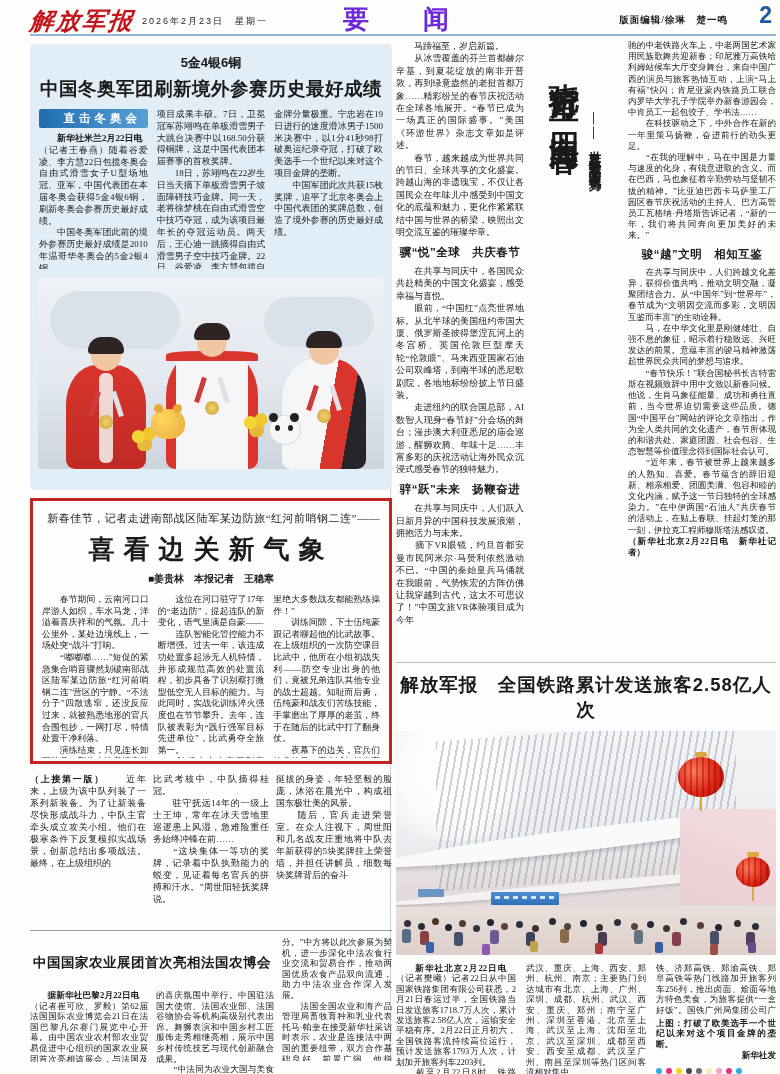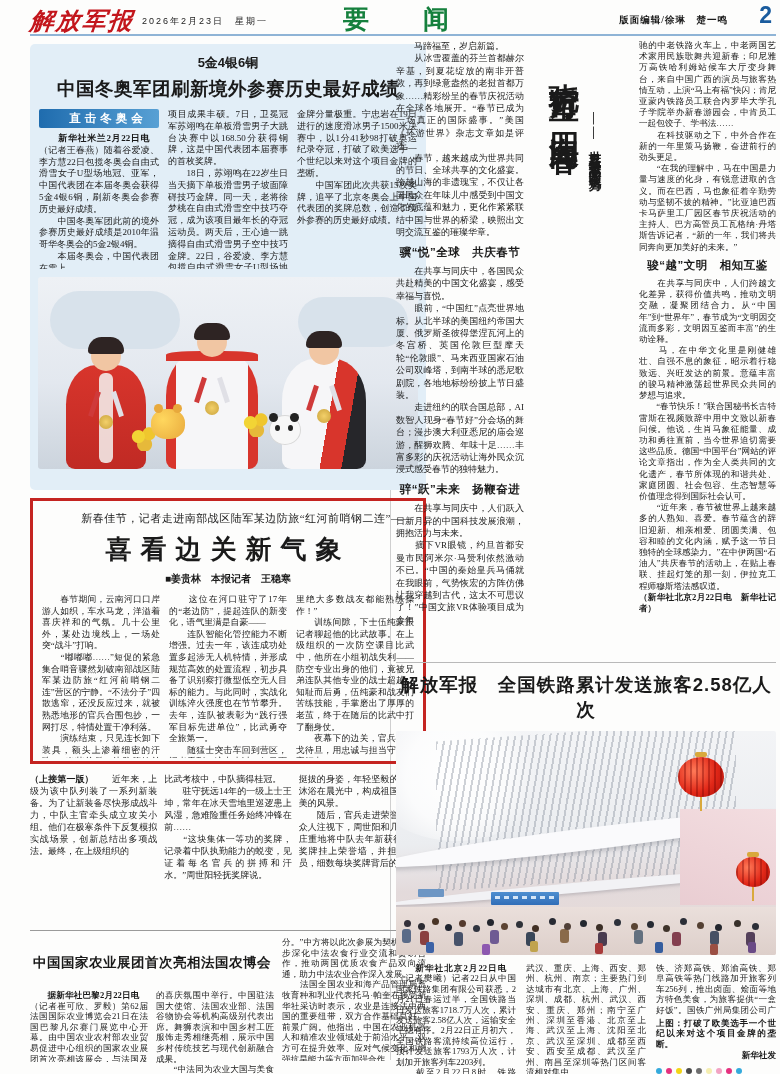--- a/index.html
+++ b/index.html
@@ -7,28 +7,28 @@
         font-family:"Liberation Serif", serif;color:#1a1a1a;}
   .sans{font-family:"Liberation Sans", sans-serif;}
   .b{font-weight:bold;}
   .pre{white-space:pre-line;}
 
   
   .mast{position:absolute;left:30px;top:0;width:746px;height:34px;}
   .logo{position:absolute;left:0;top:5px;font-size:24px;font-weight:bold;font-style:italic;
         color:var(--logo-red,#c3161c);letter-spacing:2px;transform:skewX(-6deg);}
   .mdate{position:absolute;left:112px;top:15px;font-size:9px;letter-spacing:2px;color:#222;}
-  .msection{position:absolute;left:0;right:0;top:2px;text-align:center;font-size:26px;font-weight:bold;letter-spacing:14px;color:#15803d;}
+  .msection{position:absolute;left:0;right:0;top:2px;text-align:center;font-size:26px;font-weight:bold;letter-spacing:14px;color:#6d28d9;}
   .meditors{position:absolute;right:48px;top:14px;font-size:9.5px;font-weight:bold;letter-spacing:1px;}
   .mpage{position:absolute;right:4px;top:2px;font-size:23px;font-weight:bold;color:var(--page-blue,#1a5c9e);}
   .mrule{position:absolute;left:30px;top:34px;width:746px;height:2px;background:var(--rule-blue,#8fb4d6);}
   .vdiv{position:absolute;left:390px;top:46px;height:1014px;width:1px;background:#cfcfcf;}
 
   
-  .col-left{position:absolute;left:30px;top:44px;width:396px;}
+  .col-left{position:absolute;left:30px;top:44px;width:362px;}
 
   .olybox{background:var(--box-blue,#e2eef7);border-radius:5px;padding:8px 6px 6px;height:432px;}
   .oly-kicker{text-align:center;font-size:13px;font-weight:bold;margin:2px 0 4px;}
   .oly-head{text-align:center;font-size:18.5px;font-weight:bold;letter-spacing:.5px;margin:0 0 8px;}
   .oly-cols{display:flex;gap:9px;height:160px;overflow:hidden;padding:0 3px;}
   .oly-col{flex:1;font-size:9px;line-height:11.8px;text-align:justify;overflow:hidden;}
   .banner{height:19px;line-height:19px;text-align:center;color:#fff;font-weight:bold;font-size:11.5px;
           letter-spacing:4px;border-radius:2px;margin-bottom:5px;
           background:linear-gradient(90deg,var(--banner-blue-1,#1f6cae),var(--banner-blue-2,#58a0d4));padding-left:18px;}
 
@@ -97,21 +97,21 @@
   .col-right{position:absolute;left:396px;top:40px;width:380px;}
 
   .feature{display:flex;gap:8px;height:612px;}
   .f-left{width:128px;font-size:9px;line-height:12.4px;text-align:justify;overflow:hidden;}
   .f-sub{font-family:"Liberation Sans",sans-serif;font-weight:bold;font-size:11.5px;text-align:center;
          margin:7px 0;letter-spacing:.5px;}
   .f-mid{width:88px;display:flex;justify-content:center;gap:7px;padding-top:20px;}
   .f-vhead{writing-mode:vertical-rl;text-orientation:upright;font-family:"Liberation Sans",sans-serif;
            font-weight:bold;font-size:30px;letter-spacing:4px;line-height:1;}
   .f-vsub{writing-mode:vertical-rl;font-size:12.5px;font-weight:bold;letter-spacing:2px;padding-top:52px;}
-  .f-right{flex:1;font-size:8.6px;line-height:11.2px;text-align:justify;overflow:hidden;margin-left:11px;}
+  .f-right{flex:1;font-size:8.6px;line-height:11.2px;text-align:justify;overflow:hidden;}
   .signoff{font-weight:bold;}
 
   .travel{margin-top:10px;border-top:1px solid #b9b9b9;padding-top:7px;}
   .t-head{font-family:"Liberation Sans",sans-serif;font-size:18.5px;font-weight:bold;text-align:center;
           letter-spacing:1px;margin:2px 0 9px;}
   .t-cols{display:flex;gap:10px;margin-top:8px;height:122px;}
   .t-col{flex:1;font-size:8.6px;line-height:10.4px;text-align:justify;overflow:hidden;}
   .t-col3{display:flex;flex-direction:column;overflow:visible;}
   .t3text{height:53px;overflow:hidden;}
   .t-caption{font-weight:bold;margin-top:2px;}

